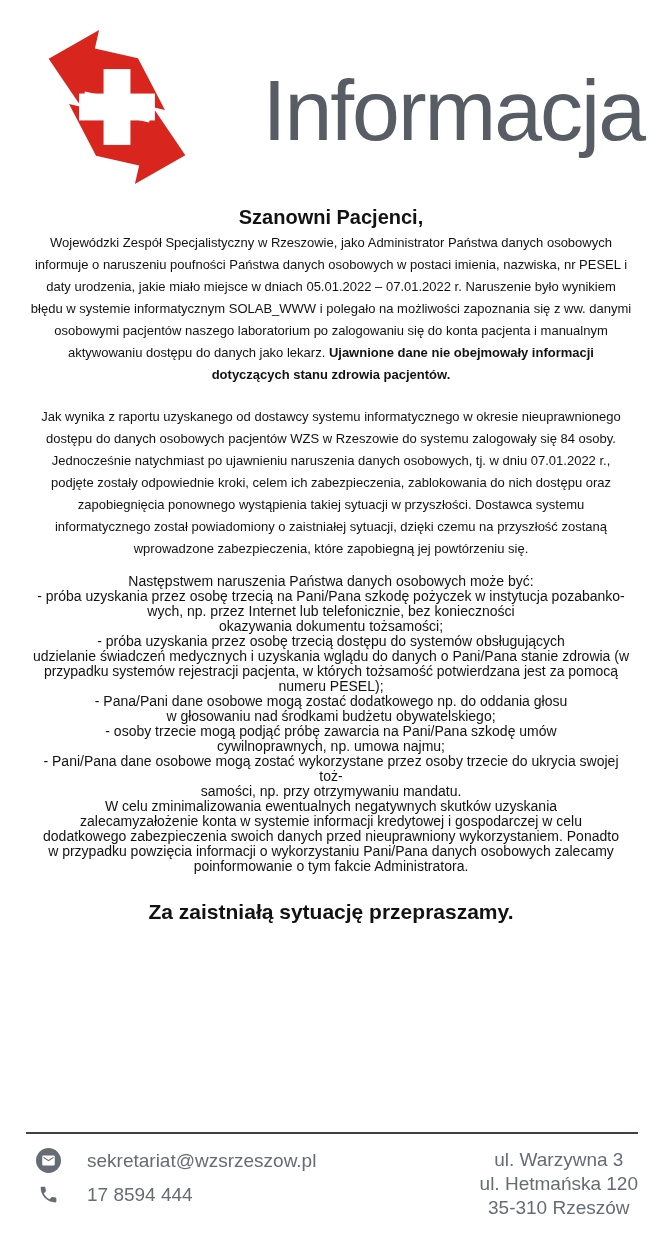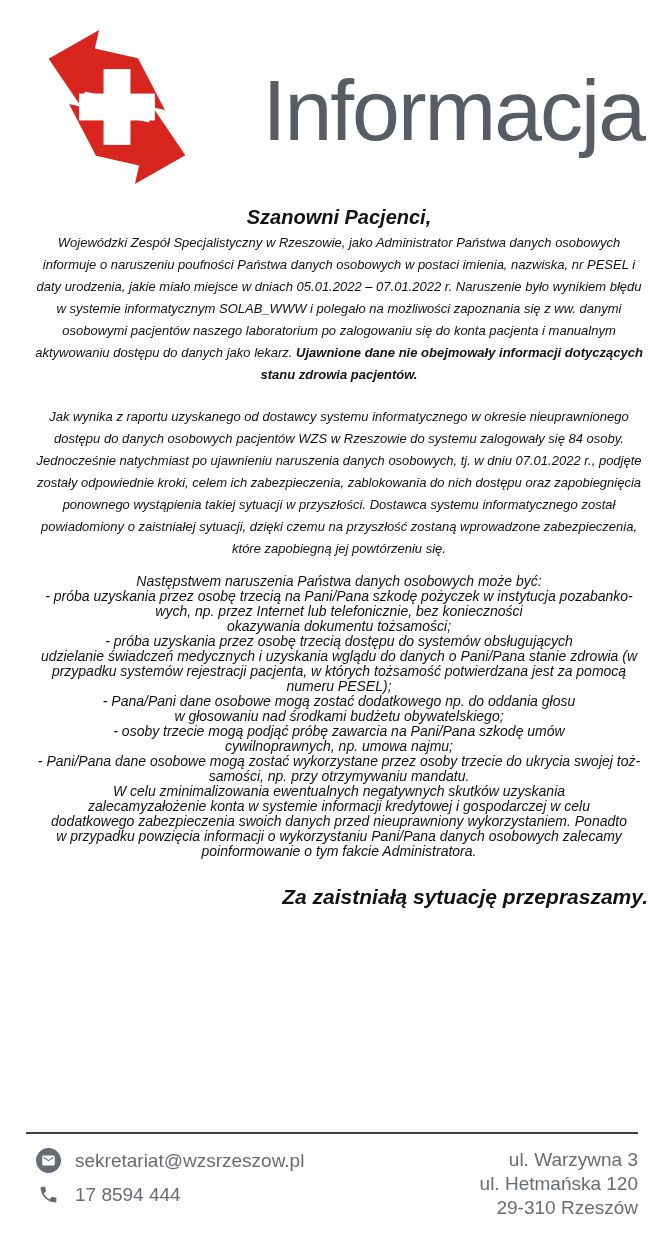--- a/index.html
+++ b/index.html
@@ -29,22 +29,21 @@
     color: #585c65;
     letter-spacing: -2px;
     line-height: 1;
     padding-right: 6px;
     padding-top: 6px;
   }
 
   
   .content {
     text-align: center;
-    padding: 16px 12px 0 30px;
-    font-style: italic;
+    padding: 16px 28px 0 30px;
   }
   .salutation {
     font-size: 20px;
     font-weight: 700;
     margin-bottom: 3px;
   }
   .para {
     font-size: 13px;
     line-height: 22px;
     margin-bottom: 20px;
@@ -56,21 +55,20 @@
     font-size: 14px;
     line-height: 15px;
     margin-top: 0;
   }
   .consequences div { min-height: 15px; }
 
   .apology {
     font-size: 21px;
     font-weight: 700;
     margin-top: 26px;
-    text-align: right;
   }
 
   
   .footer {
     position: absolute;
     left: 26px; right: 22px; bottom: 18px;
   }
   .footer-divider {
     border: 0;
     border-top: 2px solid #3e4147;
@@ -80,35 +78,35 @@
     display: flex;
     justify-content: space-between;
     align-items: flex-start;
     color: #676b73;
     font-size: 19px;
   }
   .contact-col { padding-left: 10px; }
   .contact-row {
     display: flex;
     align-items: center;
-    gap: 14px;
+    gap: 26px;
     margin-bottom: 9px;
   }
   .icon-badge {
     width: 25px; height: 25px;
     border-radius: 50%;
     background: #676b73;
     display: flex; align-items: center; justify-content: center;
     flex: 0 0 auto;
   }
   .icon-badge svg { width: 15px; height: 15px; }
   .phone-glyph { width: 25px; height: 25px; display:flex; align-items:center; justify-content:center; flex:0 0 auto; }
   .phone-glyph svg { width: 21px; height: 21px; }
   .address-col {
-    text-align: right;
+    text-align: center;
     line-height: 24px;
   }
 </style>
 </head>
 <body>
 
 <div class="header">
   <svg class="logo" viewBox="0 0 100 100" aria-hidden="true">
     <g fill="#d8251d" transform="rotate(13 50 50)">
       <polygon points="1,30 28,5 28,17 56,17 80,45 62,45 28,45 28,55"></polygon>
@@ -172,16 +170,16 @@
           <svg viewBox="0 0 24 24" fill="#676b73">
               <path d="M6.62 10.79c1.44 2.83 3.76 5.15 6.59 6.59l2.2-2.2c.27-.27.67-.36 1.02-.24 1.12.37 2.33.57 3.57.57.55 0 1 .45 1 1V20c0 .55-.45 1-1 1-9.39 0-17-7.61-17-17 0-.55.45-1 1-1h3.5c.55 0 1 .45 1 1 0 1.25.2 2.45.57 3.57.11.35.03.74-.25 1.02l-2.2 2.2z"></path>
             </svg>
         </span>
         <span>17 8594 444</span>
       </div>
     </div>
     <div class="address-col">
         <div>ul. Warzywna 3</div>
         <div>ul. Hetmańska 120</div>
-        <div>29-310 Rzeszów</div>
+        <div>35-310 Rzeszów</div>
       </div>
   </div>
 </div>
 
 </body></html>

